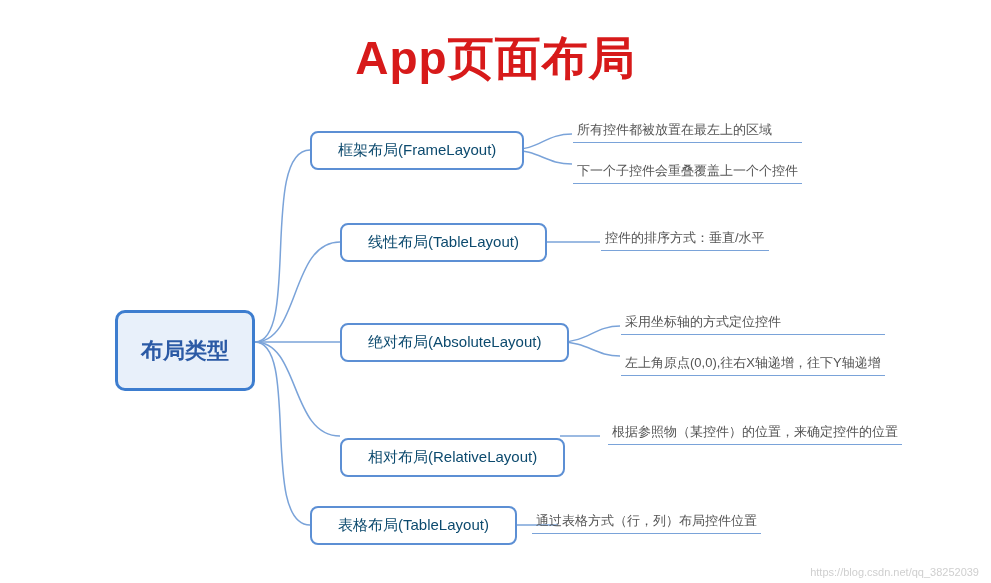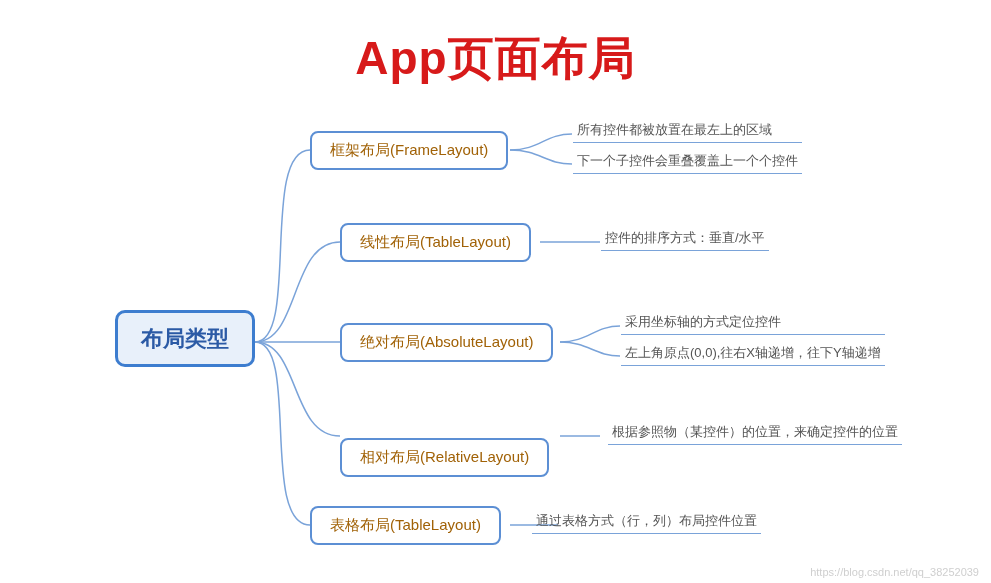--- a/index.html
+++ b/index.html
@@ -19,49 +19,49 @@
     font-size: 46px;
     font-weight: bold;
     color: #d71a1a;
     letter-spacing: 1px;
   }
   .root-node {
     position: absolute;
     left: 115px;
     top: 310px;
     width: 140px;
-    height: 57px;
+    height: 81px;
     background: #e8f0fa;
     border: 3px solid #3d7dcf;
     border-radius: 10px;
     display: flex;
     align-items: center;
     justify-content: center;
     font-size: 22px;
     font-weight: bold;
     color: #2b5aa5;
   }
   .branch-node {
     position: absolute;
     background: #fff;
     border: 2px solid #5c8fd4;
     border-radius: 8px;
-    padding: 8px 18px;
+    padding: 8px 26px;
     font-size: 15px;
-    color: #a16207;
+    color: #0c4a6e;
     display: flex;
     align-items: center;
     justify-content: center;
     white-space: nowrap;
   }
   .leaf-row {
     position: absolute;
     display: flex;
     flex-direction: column;
-    gap: 8px;
+    gap: 18px;
   }
   .leaf-node {
     border-bottom: 1.5px solid #7aa3d9;
     font-size: 13px;
     color: #555;
     padding: 1px 4px 3px 4px;
     white-space: nowrap;
   }
   svg.connectors {
     position: absolute;

